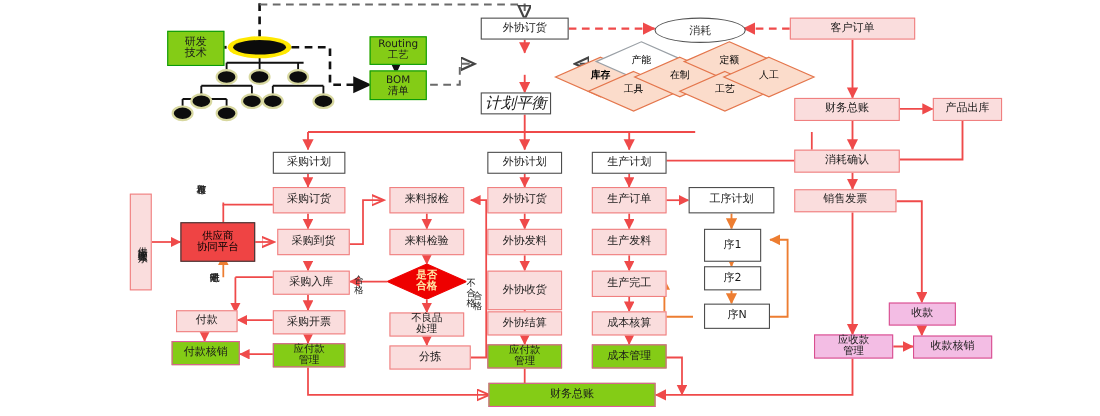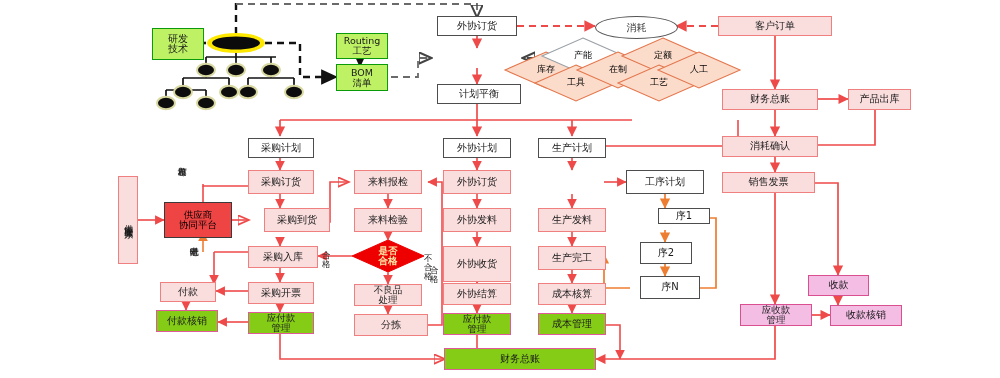--- a/index.html
+++ b/index.html
@@ -3,21 +3,21 @@
 <meta charset="utf-8">
 <style>
   html,body{margin:0;padding:0;background:#ffffff;}
   body{width:1000px;height:378px;overflow:hidden;
        font-family:"DejaVu Sans","Liberation Sans",sans-serif;}
   #stage{position:relative;width:1000px;height:378px;}
   #svg{position:absolute;left:0;top:0;width:1000px;height:378px;}
   .node{position:absolute;box-sizing:border-box;display:flex;
         align-items:center;justify-content:center;text-align:center;
         line-height:1.05;white-space:pre-line;}
-  .n-greenb{background:#bef264;border:1.6px solid #0a9b0a;color:#1a1a1a;}
+  .n-greenb{background:#84cc16;border:1.6px solid #0a9b0a;color:#1a1a1a;}
   .n-white{background:#ffffff;border:1.3px solid #4d4d4d;color:#1a1a1a;}
   .n-pink1{background:#fadddd;border:1.2px solid #f08080;color:#1a1a1a;}
   .n-pink2{background:#84cc16;border:1.2px solid #e05a9a;color:#1a1a1a;}
   .n-pink3{background:#f3bde4;border:1.3px solid #d94f8f;color:#1a1a1a;}
   .vtext{writing-mode:vertical-rl;text-orientation:upright;letter-spacing:1px;}
   .lbl{position:absolute;color:#222;white-space:pre-line;line-height:1.02;}
   .lbl-v{writing-mode:vertical-rl;text-orientation:upright;}
   .dia{position:absolute;}
   .dia .cap{position:absolute;left:0;top:0;width:100%;height:100%;
             display:flex;align-items:center;justify-content:center;
@@ -209,25 +209,25 @@
   </svg>
 
   <div class="node n-greenb" style="left:152px;top:28px;width:52px;height:32px;font-size:10px;">研发
 技术</div>
   <div class="node n-greenb" style="left:336px;top:33px;width:52px;height:26px;font-size:9.5px;">Routing
 工艺</div>
   <div class="node n-greenb" style="left:336px;top:64px;width:52px;height:27px;font-size:9.5px;">BOM
 清单</div>
 
   <div class="node n-white" style="left:437px;top:16px;width:80px;height:20px;font-size:10px;">外协订货</div>
-  <div class="node n-white" style="left:437px;top:84px;width:84px;height:20px;font-size:10px;">计划平衡</div>
+  <div class="node n-white" style="left:437px;top:84px;width:64px;height:20px;font-size:14px;font-style:italic;">计划平衡</div>
 
   <div class="ellipse" style="left:595px;top:16px;width:81px;height:21px;font-size:10px;color:#333;">消耗</div>
 
-  <div class="dia" style="left:525px;top:60px;width:42px;height:20px;">
+  <div class="dia" style="left:525px;top:60px;width:42px;height:20px;font-weight:bold;">
     <svg width="86" height="40" viewBox="0 0 86 40" style="position:absolute;left:-22px;top:-10px;">
       <polygon points="43,2 84,20 43,38 2,20" fill="#fbdccb" stroke="#e4764c" stroke-width="1.1"></polygon>
     </svg>
     <div class="cap" style="font-size:9px;">库存</div>
   </div>
   <div class="dia" style="left:562px;top:46px;width:42px;height:20px;">
     <svg width="86" height="40" viewBox="0 0 86 40" style="position:absolute;left:-22px;top:-10px;">
       <polygon points="43,2 84,20 43,38 2,20" fill="#ffffff" stroke="#9aa0a6" stroke-width="1.1"></polygon>
     </svg>
     <div class="cap" style="font-size:9px;">产能</div>
@@ -273,21 +273,21 @@
 管理</div>
   <div class="node n-pink3" style="left:830px;top:305px;width:72px;height:21px;font-size:10px;">收款核销</div>
 
   <div class="node n-pink1 vtext" style="left:118px;top:176px;width:20px;height:88px;font-size:9px;">供应商管理体系</div>
   <div class="node" style="left:164px;top:202px;width:68px;height:36px;font-size:9.5px;
        background:#ef4444;border:1.6px solid #3a3a3a;">供应商
 协同平台</div>
 
   <div class="node n-white" style="left:248px;top:138px;width:66px;height:20px;font-size:10px;">采购计划</div>
   <div class="node n-pink1" style="left:248px;top:170px;width:66px;height:24px;font-size:10px;">采购订货</div>
-  <div class="node n-pink1" style="left:264px;top:208px;width:66px;height:24px;font-size:10px;">采购到货</div>
+  <div class="node n-pink1" style="left:252px;top:208px;width:66px;height:24px;font-size:10px;">采购到货</div>
   <div class="node n-pink1" style="left:248px;top:246px;width:70px;height:22px;font-size:10px;">采购入库</div>
   <div class="node n-pink1" style="left:248px;top:282px;width:66px;height:22px;font-size:10px;">采购开票</div>
   <div class="node n-pink2" style="left:248px;top:312px;width:66px;height:22px;font-size:9.5px;">应付款
 管理</div>
   <div class="node n-pink1" style="left:160px;top:282px;width:56px;height:20px;font-size:10px;">付款</div>
   <div class="node n-pink2" style="left:156px;top:310px;width:62px;height:22px;font-size:10px;">付款核销</div>
 
   <div class="node n-pink1" style="left:354px;top:170px;width:68px;height:24px;font-size:10px;">来料报检</div>
   <div class="node n-pink1" style="left:354px;top:208px;width:68px;height:24px;font-size:10px;">来料检验</div>
   <div class="dia" style="left:352px;top:240px;width:72px;height:32px;">
@@ -303,27 +303,28 @@
 
   <div class="node n-white" style="left:443px;top:138px;width:68px;height:20px;font-size:10px;">外协计划</div>
   <div class="node n-pink1" style="left:443px;top:170px;width:68px;height:24px;font-size:10px;">外协订货</div>
   <div class="node n-pink1" style="left:443px;top:208px;width:68px;height:24px;font-size:10px;">外协发料</div>
   <div class="node n-pink1" style="left:443px;top:246px;width:68px;height:36px;font-size:10px;">外协收货</div>
   <div class="node n-pink1" style="left:443px;top:283px;width:68px;height:22px;font-size:10px;">外协结算</div>
   <div class="node n-pink2" style="left:443px;top:313px;width:68px;height:22px;font-size:9.5px;">应付款
 管理</div>
 
   <div class="node n-white" style="left:538px;top:138px;width:68px;height:20px;font-size:10px;">生产计划</div>
+  <div class="node n-pink1" style="left:538px;top:170px;width:68px;height:24px;font-size:10px;">生产订单</div>
   <div class="node n-pink1" style="left:538px;top:208px;width:68px;height:24px;font-size:10px;">生产发料</div>
   <div class="node n-pink1" style="left:538px;top:246px;width:68px;height:24px;font-size:10px;">生产完工</div>
   <div class="node n-pink1" style="left:538px;top:283px;width:68px;height:22px;font-size:10px;">成本核算</div>
   <div class="node n-pink2" style="left:538px;top:313px;width:68px;height:22px;font-size:10px;">成本管理</div>
 
   <div class="node n-white" style="left:626px;top:170px;width:78px;height:24px;font-size:10px;">工序计划</div>
-  <div class="node n-white" style="left:658px;top:208px;width:52px;height:16px;font-size:10px;">序1</div>
+  <div class="node n-white" style="left:640px;top:208px;width:52px;height:30px;font-size:10px;">序1</div>
   <div class="node n-white" style="left:640px;top:242px;width:52px;height:22px;font-size:10px;">序2</div>
   <div class="node n-white" style="left:640px;top:276px;width:60px;height:23px;font-size:10px;">序N</div>
 
   <div class="node n-pink2" style="left:444px;top:348px;width:152px;height:22px;font-size:10px;">财务总账</div>
 
   <div class="lbl lbl-v" style="left:177px;top:160px;font-size:9px;">订单发布</div>
   <div class="lbl lbl-v" style="left:189px;top:240px;font-size:9px;">电子对账</div>
   <div class="lbl" style="left:322px;top:251px;font-size:8.5px;width:12px;line-height:1.05;">合格</div>
   <div class="lbl" style="left:424px;top:254px;font-size:8.5px;width:12px;line-height:1.05;">不合格</div>
   <div class="lbl" style="left:430px;top:266px;font-size:8.5px;width:12px;line-height:1.05;">合格</div>

